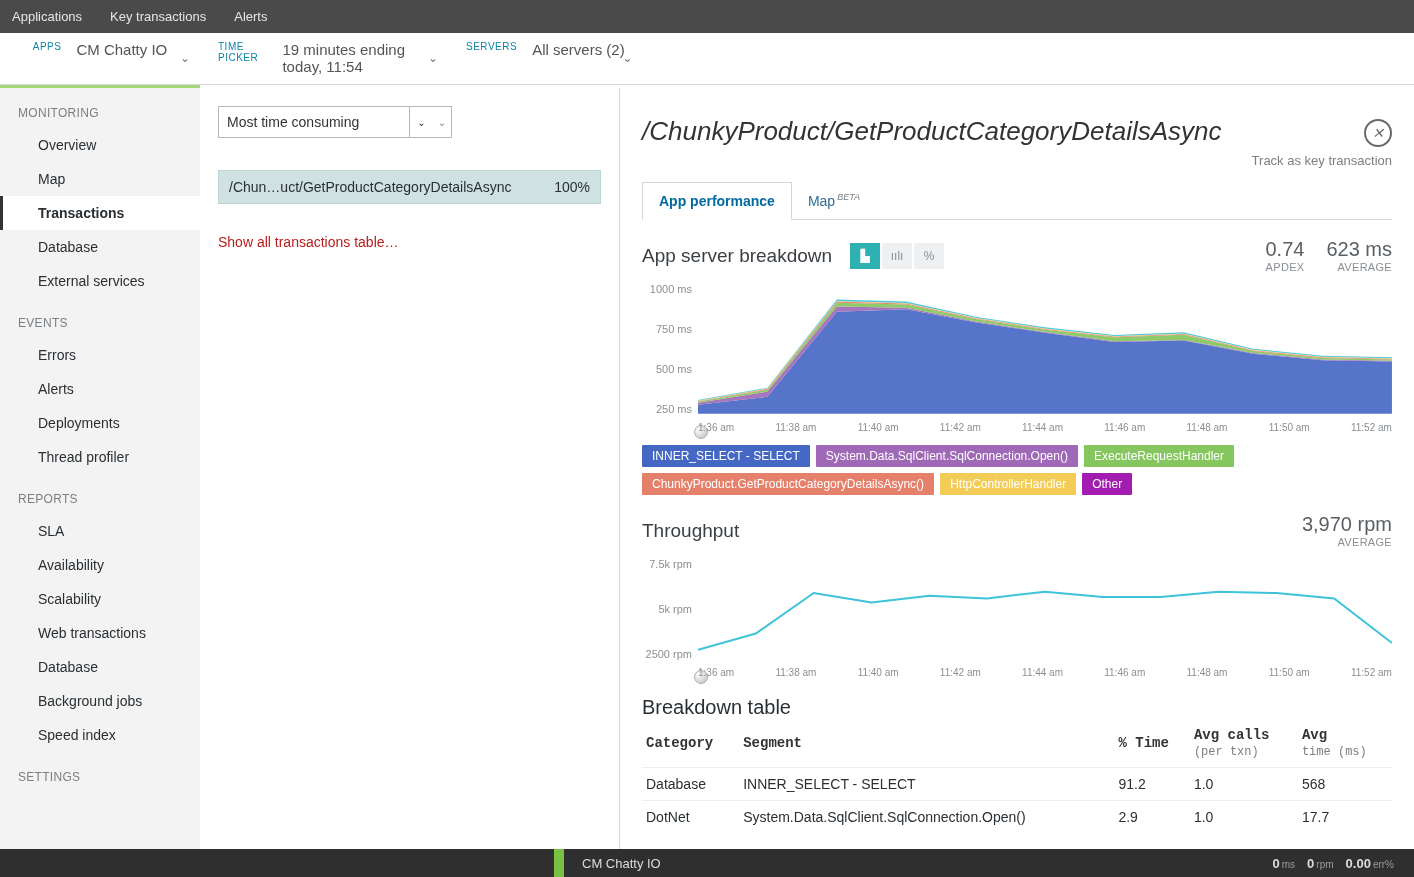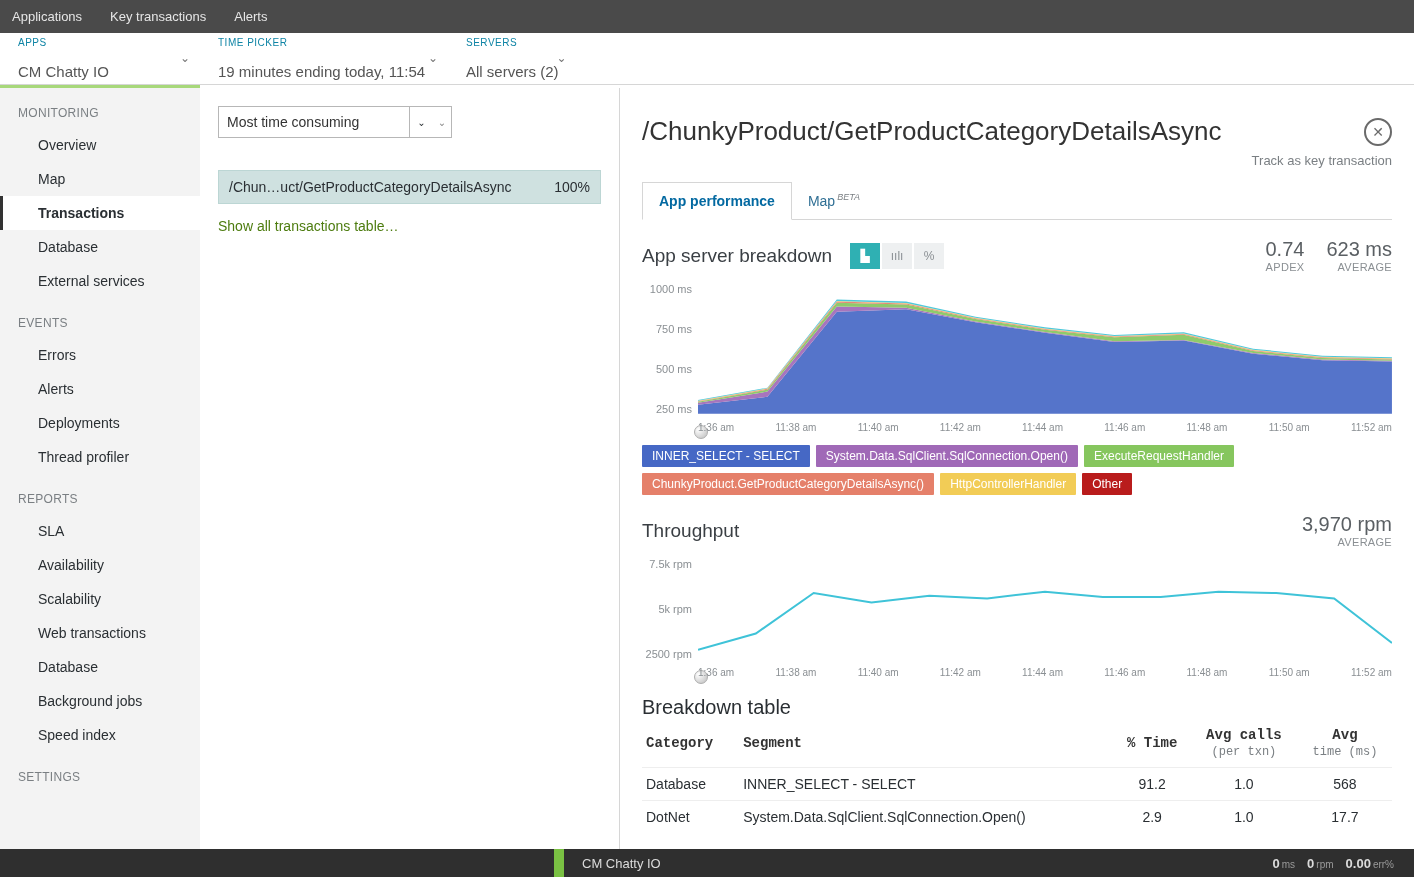--- a/index.html
+++ b/index.html
@@ -4,21 +4,21 @@
 <style>
   * { box-sizing: border-box; margin: 0; padding: 0; }
   body { font-family: -apple-system, BlinkMacSystemFont, "Segoe UI", Arial, sans-serif; font-size: 14px; color: #2a2f33; background: #fff; width: 1414px; height: 877px; overflow: hidden; }
 
   
   .topbar { height: 33px; background: #4a4a4a; display: flex; align-items: center; padding: 0 12px; gap: 28px; color: #e6e6e6; font-size: 13px; }
   .topbar .tab { cursor: pointer; }
 
   
   .filterbar { height: 52px; border-bottom: 1px solid #d6d6d6; display: flex; align-items: stretch; }
-  .fb-col { padding: 8px 18px; display: flex; flex-direction: column; justify-content: center; position: relative; gap: 15px; }
+  .fb-col { padding: 8px 18px; display: flex; flex-direction: row; justify-content: center; position: relative; gap: 15px; }
   .fb-col.apps { width: 200px; }
   .fb-col.time { width: 248px; }
   .fb-col .label { font-size: 10px; letter-spacing: .5px; color: #0e84a5; }
   .fb-col .value { font-size: 15px; color: #555; }
   .fb-chevron { position: absolute; right: 10px; top: 18px; color: #777; font-size: 12px; }
   .greenbar { height: 3px; background: #a7d87a; width: 200px; }
 
   
   .main { display: flex; height: calc(877px - 33px - 52px - 3px - 28px); }
   .sidebar { width: 200px; background: #f3f3f3; overflow-y: auto; padding-bottom: 20px; }
@@ -28,25 +28,25 @@
 
   .content { flex: 1; display: flex; position: relative; }
   .txlist { width: 420px; border-right: 1px solid #d6d6d6; padding: 18px; }
   .sortselect { display:flex; align-items:center; border:1px solid #b7b7b7; height:32px; width:234px; }
   .sortselect .txt { flex:1; padding:0 8px; font-size:14px; color:#333; }
   .sortselect .boxbtn { width:24px; height:100%; display:flex; align-items:center; justify-content:center; border-left:1px solid #b7b7b7; font-size:10px; }
   .sortselect .chev { width:18px; display:flex; align-items:center; justify-content:center; color:#888; font-size:10px; }
   .txrow { margin-top:32px; display:flex; align-items:center; background:#cfe1e0; border:1px solid #bcd6d4; height:34px; padding:0 10px; font-size:14px; }
   .txrow .name { flex:1; white-space:nowrap; overflow:hidden; text-overflow:ellipsis; }
   .txrow .pct { margin-left:8px; }
-  .showall { margin-top:14px; color:#4d7c0f; font-size:14px; cursor:pointer; }
+  .showall { margin-top:30px; color:#b91c1c; font-size:14px; cursor:pointer; }
 
   
   .detail { flex:1; padding: 28px 22px 0 22px; overflow:hidden; }
-  .detail-head { display:flex; align-items:center; }
+  .detail-head { display:flex; align-items:flex-end;font-style:italic; }
   .detail-title { font-size:26px; font-weight:300; color:#333; }
   .close { margin-left:auto; width:28px; height:28px; border:2px solid #6a6a6a; border-radius:50%; display:flex; align-items:center; justify-content:center; color:#6a6a6a; cursor:pointer; font-size:14px; }
   .track { text-align:right; font-size:13px; color:#7a7f83; margin-top:6px; }
 
   .tabs { margin-top:14px; display:flex; border-bottom:1px solid #d6d6d6; }
   .tabs .tab { padding:10px 16px; font-size:14px; color:#2f6f94; cursor:pointer; }
   .tabs .tab.active { color:#0369a1; font-weight:700; border:1px solid #d6d6d6; border-bottom:1px solid #fff; margin-bottom:-1px; }
   .tabs .tab sup { font-size:9px; font-style:italic; color:#7a7f83; margin-left:2px; }
 
   .sectionrow { display:flex; align-items:center; margin-top:18px; }
@@ -63,21 +63,21 @@
   .plot { position:absolute; left:56px; right:0; top:0; bottom:18px; }
   .xaxis { position:absolute; left:56px; right:0; bottom:0; display:flex; justify-content:space-between; font-size:10px; color:#8a8f93; }
   .sliderdot { position:absolute; left:-2px; bottom:-6px; width:14px; height:14px; border-radius:50%; background:radial-gradient(circle at 30% 30%, #fff, #bcbcbc); border:1px solid #aeaeae; }
 
   .legend { margin-top:12px; display:flex; flex-wrap:wrap; gap:6px; }
   .lchip { padding:4px 10px; font-size:12px; color:#fff; border-radius:1px; }
 
   .brktable { margin-top:18px; }
   .brktable table { width:100%; border-collapse:collapse; font-size:14px; }
   .brktable th { text-align:left; font-weight:700; padding:8px 4px; color:#333;font-family:Liberation Mono, monospace; }
-  .brktable th.r, .brktable td.r { text-align:center; }
+  .brktable th.r, .brktable td.r { text-align:left; }
   .brktable td { padding:8px 4px; border-top:1px solid #eee; }
 
   
   .statusbar { position:fixed; bottom:0; left:0; right:0; height:28px; background:#2f2f2f; color:#dcdcdc; display:flex; align-items:center; font-size:13px; }
   .statusbar .greenblk { width:554px; height:100%; background:#2f2f2f; }
   .statusbar .greenedge { width:10px; height:100%; background:#7ac143; }
   .statusbar .app { padding:0 18px; }
   .statusbar .stats { margin-left:auto; padding-right:20px; display:flex; gap:12px; }
   .statusbar .stats .u { font-size:10px; color:#9a9a9a; margin-left:2px; }
 </style>
@@ -212,21 +212,21 @@
             <div>11:50 am</div>
             <div>11:52 am</div>
           </div>
       </div>
       <div class="legend" id="legend">
           <div class="lchip" style="background: rgb(70, 104, 197);">INNER_SELECT - SELECT</div>
           <div class="lchip" style="background: rgb(160, 105, 183);">System.Data.SqlClient.SqlConnection.Open()</div>
           <div class="lchip" style="background: rgb(134, 198, 94);">ExecuteRequestHandler</div>
           <div class="lchip" style="background: rgb(229, 128, 106);">ChunkyProduct.GetProductCategoryDetailsAsync()</div>
           <div class="lchip" style="background: rgb(242, 204, 86);">HttpControllerHandler</div>
-          <div class="lchip" style="background: #b91c1c;">Other</div>
+          <div class="lchip" style="background: #a21caf;">Other</div>
         </div>
 
       <div class="sectionrow">
         <div class="htitle">Throughput</div>
         <div class="metrics">
           <div class="metric">
             <div class="big">3,970 rpm</div>
             <div class="lbl">AVERAGE</div>
           </div>
         </div>

